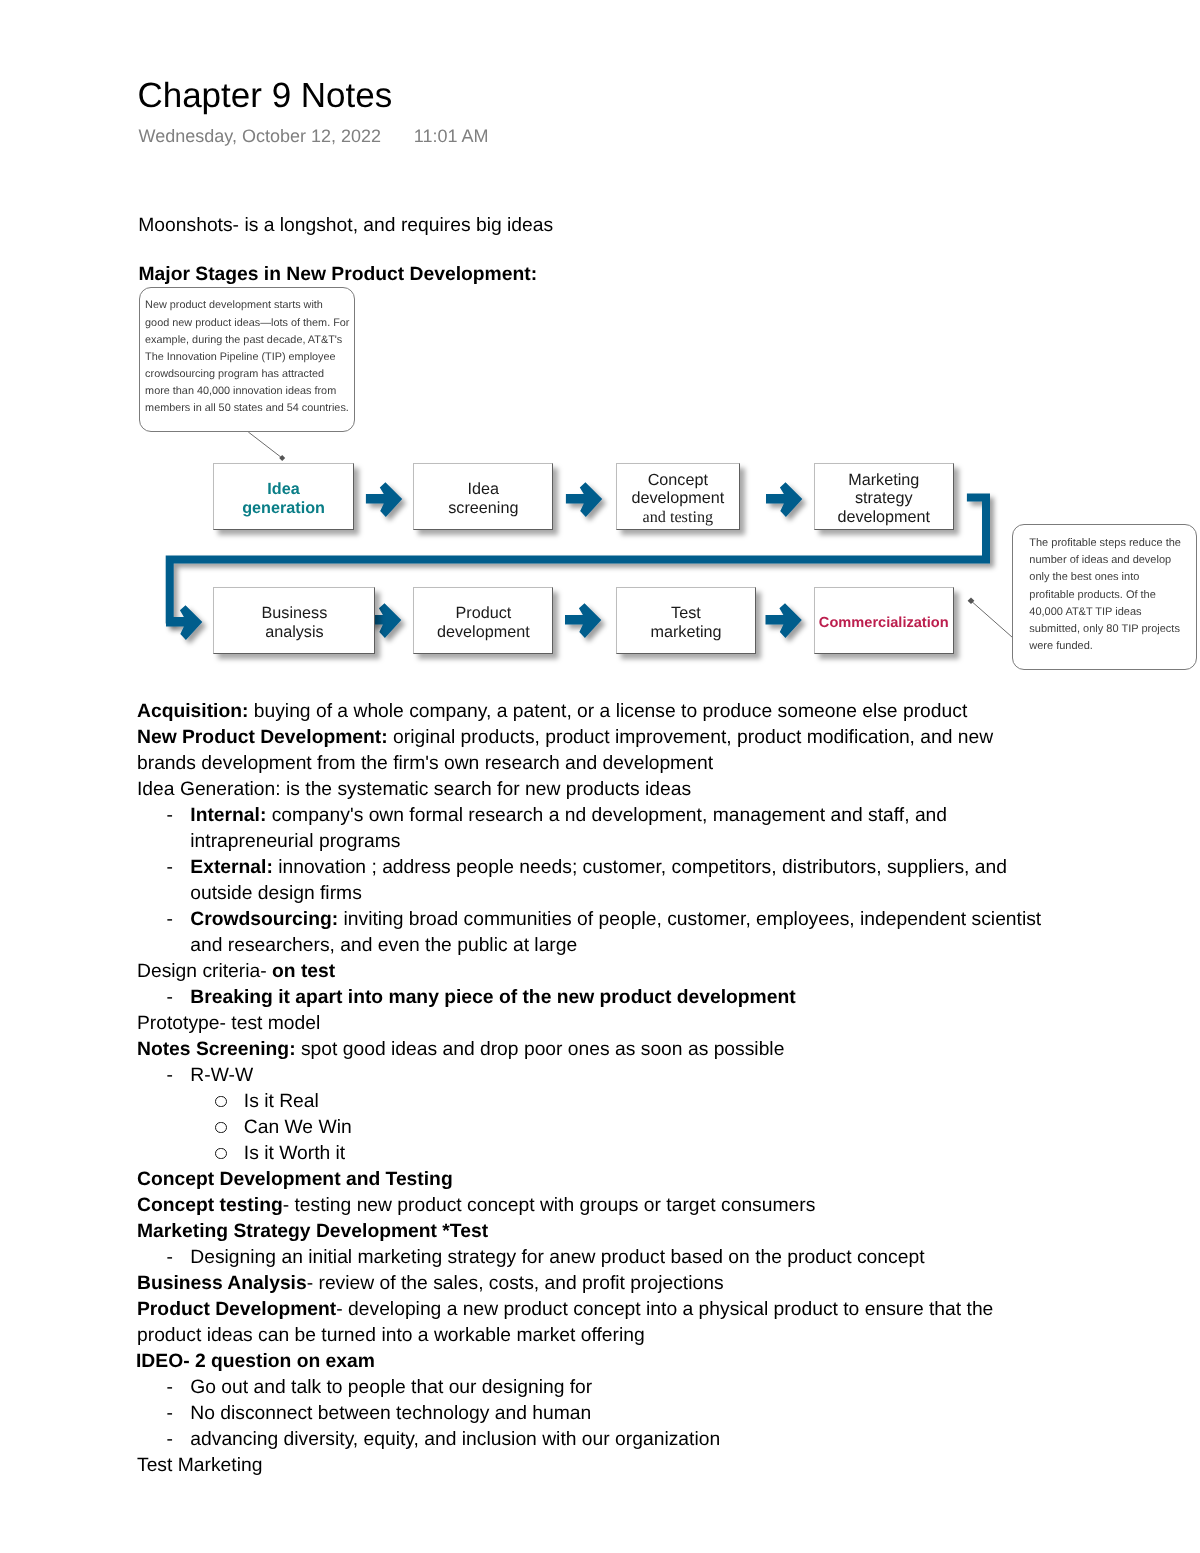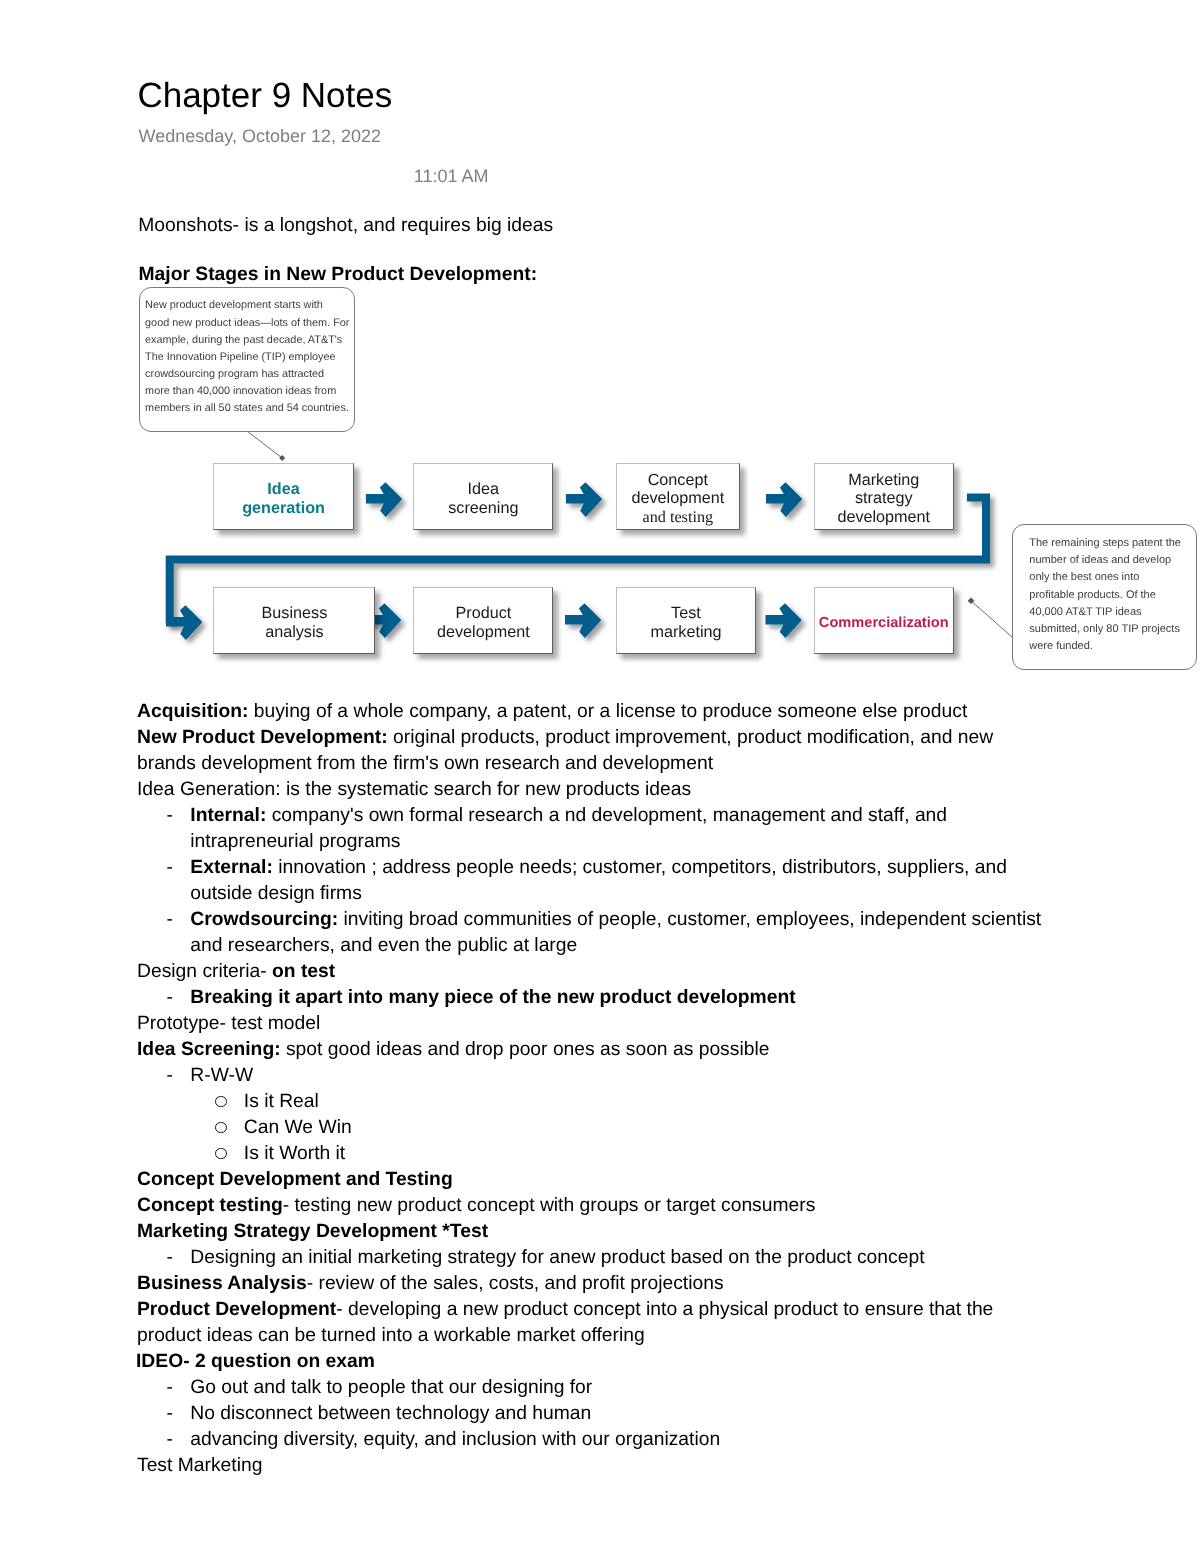--- a/index.html
+++ b/index.html
@@ -3,21 +3,21 @@
 <meta charset="utf-8">
 <title>Chapter 9 Notes</title>
 <style>
 html,body{margin:0;padding:0;background:#fff;}
 body{width:1200px;height:1553px;position:relative;overflow:hidden;
      font-family:"Liberation Sans",sans-serif;color:#000;
      -webkit-font-smoothing:antialiased;text-rendering:geometricPrecision;}
 .page{position:absolute;left:0;top:0;width:1200px;height:1553px;background:#fff;}
 #page-title{position:absolute;left:137.4px;top:78px;font-size:35px;line-height:35px;font-weight:400;white-space:nowrap;}
 #meta-row{position:absolute;left:138.6px;top:126.8px;font-size:18px;line-height:18px;color:#808080;white-space:nowrap;}
-#meta-row .meta-time{position:absolute;left:275.2px;top:0;margin-top:40px;}
+#meta-row .meta-time{position:absolute;left:275.2px;top:0;}
 #intro-line{position:absolute;left:138.3px;top:216.3px;font-size:19.3px;line-height:19.3px;white-space:nowrap;}
 #section-heading{position:absolute;left:138.5px;top:265.3px;font-size:19.3px;line-height:19.3px;font-weight:700;white-space:nowrap;}
 .ln{position:absolute;white-space:nowrap;font-size:19.3px;line-height:19.3px;}
 .ln b{font-weight:700;}
 .mk{position:absolute;font-size:19.3px;line-height:19.3px;}
 .circ{position:absolute;width:9.2px;height:9.2px;border:1.4px solid #141414;border-radius:50%;box-sizing:content-box;}
 
 #npd-diagram{position:absolute;left:0;top:0;width:1200px;height:1553px;}
 #npd-diagram svg{position:absolute;left:0;top:0;}
 .callout{position:absolute;border:1px solid #7b7b7b;border-radius:12px;background:#fff;box-sizing:border-box;}
@@ -62,21 +62,21 @@
 <div class="callout" style="left:138.5px;top:287.2px;width:216.3px;height:144.4px;">
 <div class="cl" style="left:5.6px;top:12.3px;">New product development starts with</div>
 <div class="cl" style="left:5.6px;top:29.4px;">good new product ideas—lots of them. For</div>
 <div class="cl" style="left:5.6px;top:46.5px;">example, during the past decade, AT&amp;T's</div>
 <div class="cl" style="left:5.6px;top:63.6px;">The Innovation Pipeline (TIP) employee</div>
 <div class="cl" style="left:5.6px;top:80.7px;">crowdsourcing program has attracted</div>
 <div class="cl" style="left:5.6px;top:97.8px;">more than 40,000 innovation ideas from</div>
 <div class="cl" style="left:5.6px;top:114.9px;">members in all 50 states and 54 countries.</div>
 </div>
 <div class="callout" id="callout-right" style="left:1011.9px;top:524.4px;width:185px;height:146px;">
-<div class="cl" style="left:16.4px;top:12.3px;">The remaining steps patent the</div>
+<div class="cl" style="left:16.4px;top:12.3px;">The profitable steps reduce the</div>
 <div class="cl" style="left:16.4px;top:29.6px;">number of ideas and develop</div>
 <div class="cl" style="left:16.4px;top:46.9px;">only the best ones into</div>
 <div class="cl" style="left:16.4px;top:64.2px;">profitable products. Of the</div>
 <div class="cl" style="left:16.4px;top:81.5px;">40,000 AT&amp;T TIP ideas</div>
 <div class="cl" style="left:16.4px;top:98.8px;">submitted, only 80 TIP projects</div>
 <div class="cl" style="left:16.4px;top:116.1px;">were funded.</div>
 </div>
 <div class="stagebox teal" style="left:213.4px;top:462.9px;width:140.3px;height:67.0px;">
         <div class="sl" style="top:17.2px;">Idea</div>
         <div class="sl" style="top:35.7px;">generation</div>
@@ -121,21 +121,21 @@
 <div class="mk" style="left:166.5px;top:858.2px;">-</div>
 <div class="ln" style="left:190.3px;top:858.2px;"><b>External:</b><span> innovation ; address people needs; customer, competitors, distributors, suppliers, and</span></div>
 <div class="ln" style="left:190.3px;top:884.2px;"><span>outside design firms</span></div>
 <div class="mk" style="left:166.5px;top:910.2px;">-</div>
 <div class="ln" style="left:190.3px;top:910.2px;"><b>Crowdsourcing:</b><span> inviting broad communities of people, customer, employees, independent scientist</span></div>
 <div class="ln" style="left:190.3px;top:936.2px;"><span>and researchers, and even the public at large</span></div>
 <div class="ln" style="left:137.0px;top:962.2px;"><span>Design criteria- </span><b>on test</b></div>
 <div class="mk" style="left:166.5px;top:988.2px;">-</div>
 <div class="ln" style="left:190.3px;top:988.2px;"><b>Breaking it apart into many piece of the new product development</b></div>
 <div class="ln" style="left:137.0px;top:1014.2px;"><span>Prototype- test model</span></div>
-<div class="ln" style="left:137.0px;top:1040.2px;"><b>Idea Screening:</b><span> spot good ideas and drop poor ones as soon as possible</span></div>
+<div class="ln" style="left:137.0px;top:1040.2px;"><b>Notes Screening:</b><span> spot good ideas and drop poor ones as soon as possible</span></div>
 <div class="mk" style="left:166.5px;top:1066.2px;">-</div>
 <div class="ln" style="left:190.3px;top:1066.2px;"><span>R-W-W</span></div>
 <div class="circ" style="left:215.4px;top:1095.8px;"></div>
 <div class="ln" style="left:243.8px;top:1092.2px;"><span>Is it Real</span></div>
 <div class="circ" style="left:215.4px;top:1121.8px;"></div>
 <div class="ln" style="left:243.8px;top:1118.2px;"><span>Can We Win</span></div>
 <div class="circ" style="left:215.4px;top:1147.8px;"></div>
 <div class="ln" style="left:243.8px;top:1144.2px;"><span>Is it Worth it</span></div>
 <div class="ln" style="left:137.0px;top:1170.2px;"><b>Concept Development and Testing</b></div>
 <div class="ln" style="left:137.0px;top:1196.2px;"><b>Concept testing</b><span>- testing new product concept with groups or target consumers</span></div>

